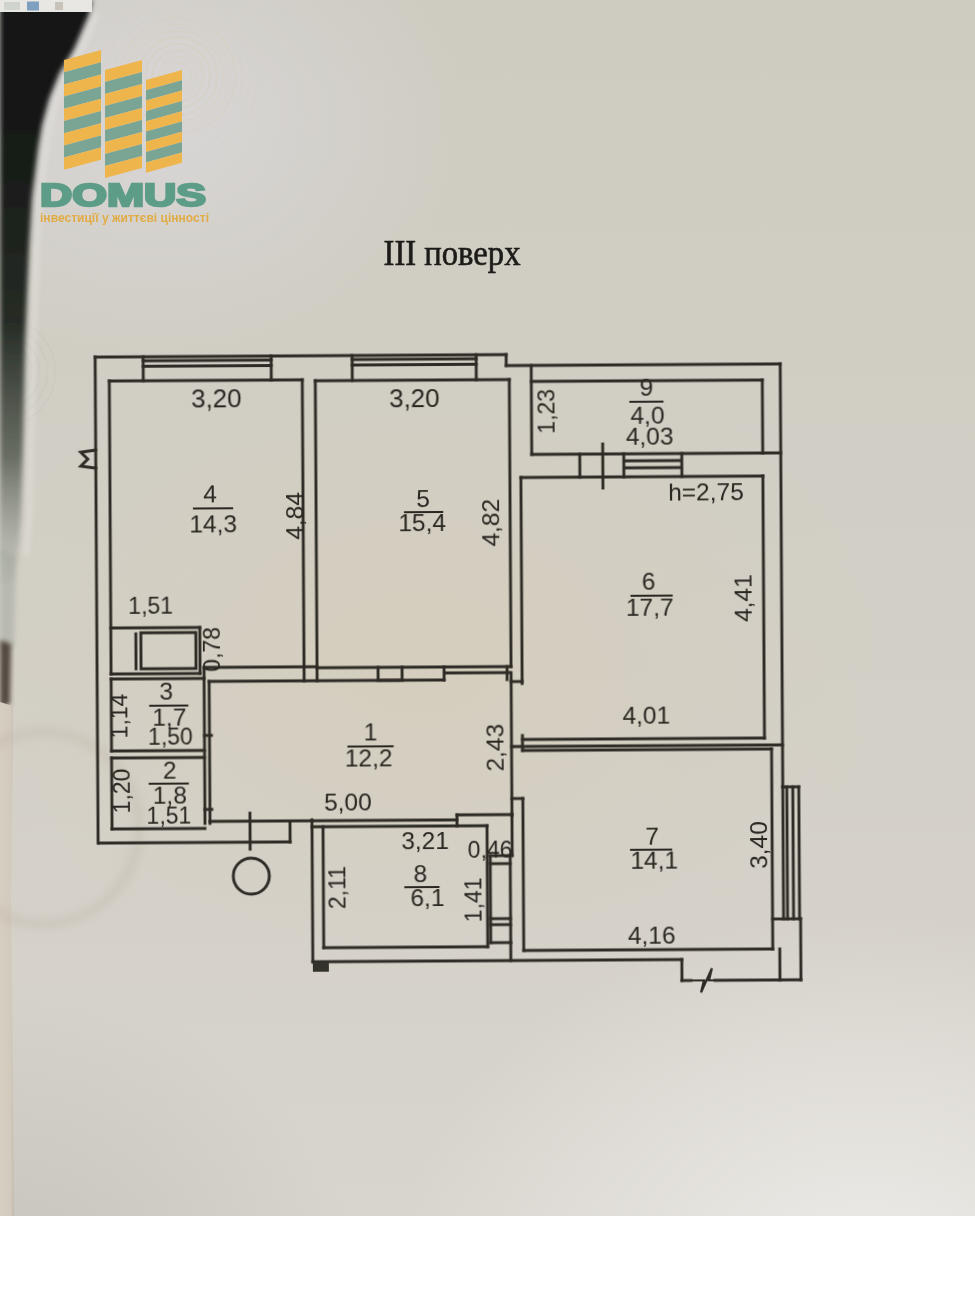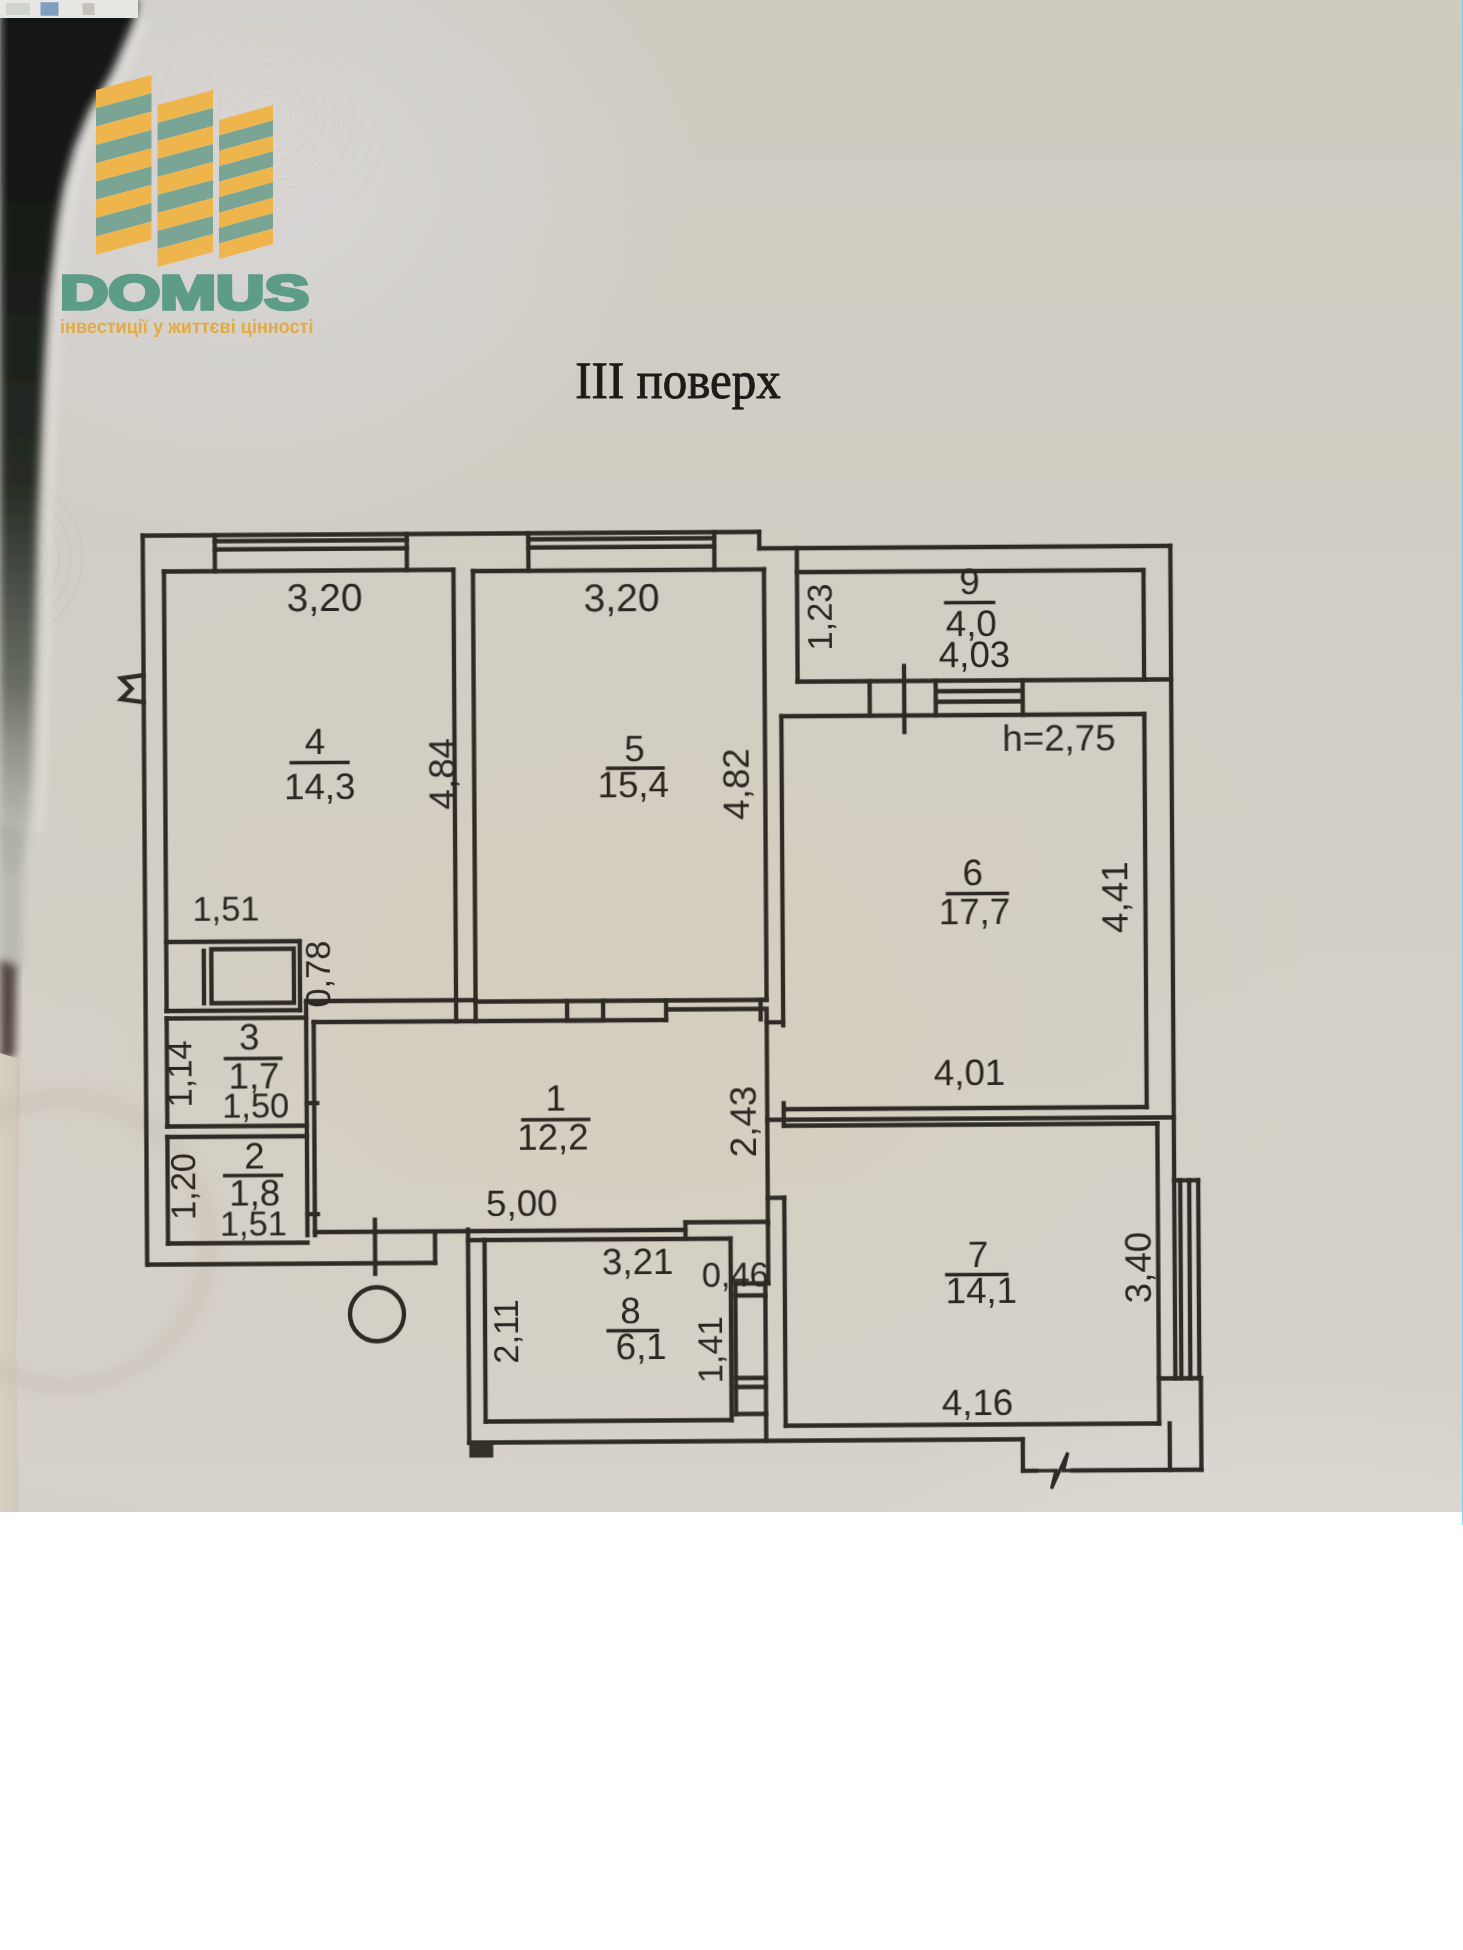--- a/index.html
+++ b/index.html
@@ -1,17 +1,17 @@
 <!DOCTYPE html>
 <html><head>
 <meta charset="utf-8">
 <style>
   html,body{margin:0;padding:0;}
-  #page{position:relative;width:975px;height:1008px;overflow:hidden;
-    background:#0ea5e9;
+  #page{position:relative;width:975px;height:1216px;overflow:hidden;
+    background:#a3a3a3;
     font-family:"Liberation Sans", sans-serif;}
   .layer{position:absolute;left:0;top:0;width:975px;height:1300px;pointer-events:none;}
   #g1{background:
     radial-gradient(760px 580px at 89% 98%, rgba(238,236,233,0.95) 0%, rgba(238,236,233,0) 62%),
     radial-gradient(640px 450px at 43% 51%, rgba(214,205,184,0.6) 0%, rgba(214,205,184,0) 72%),
     radial-gradient(430px 330px at 16% 9%, rgba(219,217,220,0.8) 0%, rgba(219,217,220,0) 72%),
     radial-gradient(560px 480px at 0% 100%, rgba(190,186,181,0.72) 0%, rgba(190,186,181,0) 65%),
     linear-gradient(180deg, #cecbc1 0%, #d1cec5 35%, #d5d1c9 70%, #d9d6cf 100%);}
 </style>
 </head>

